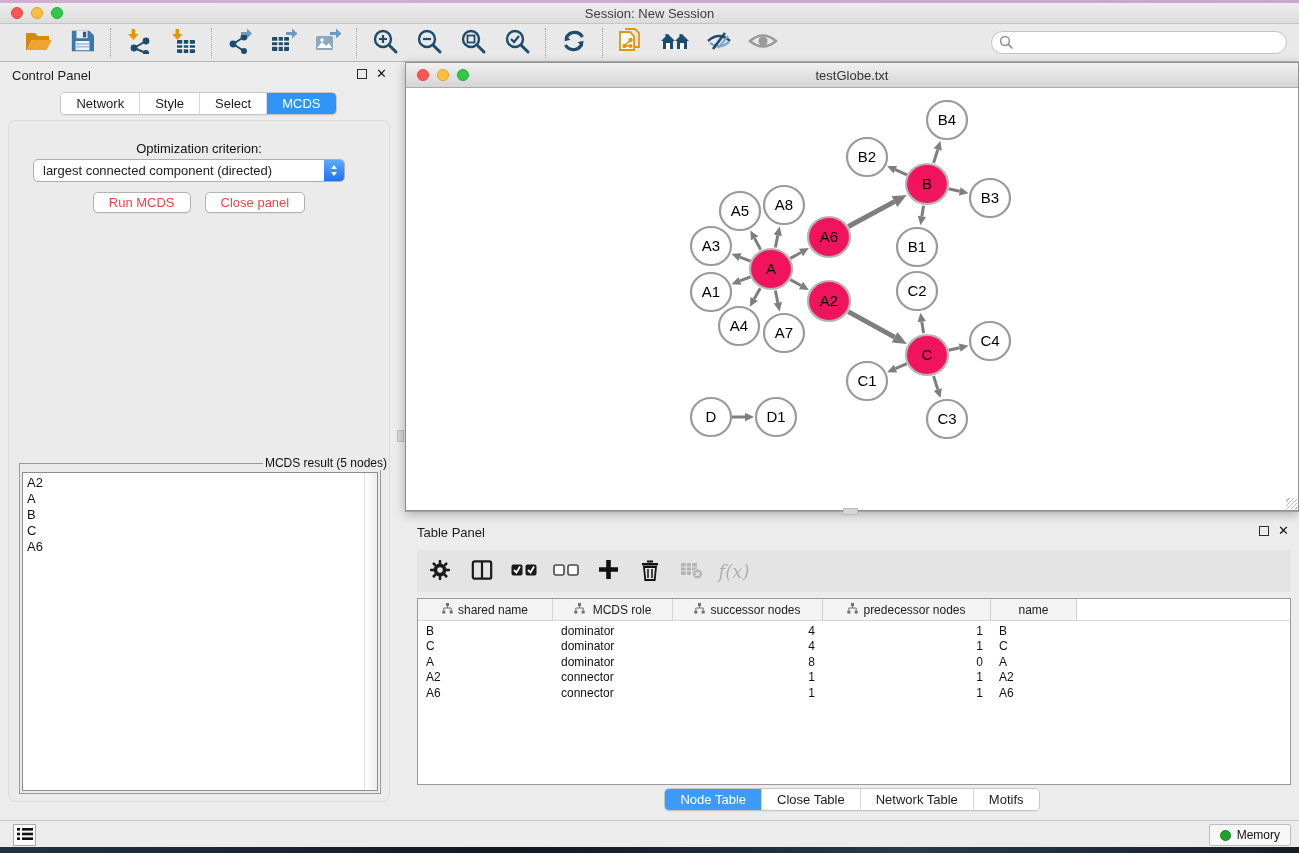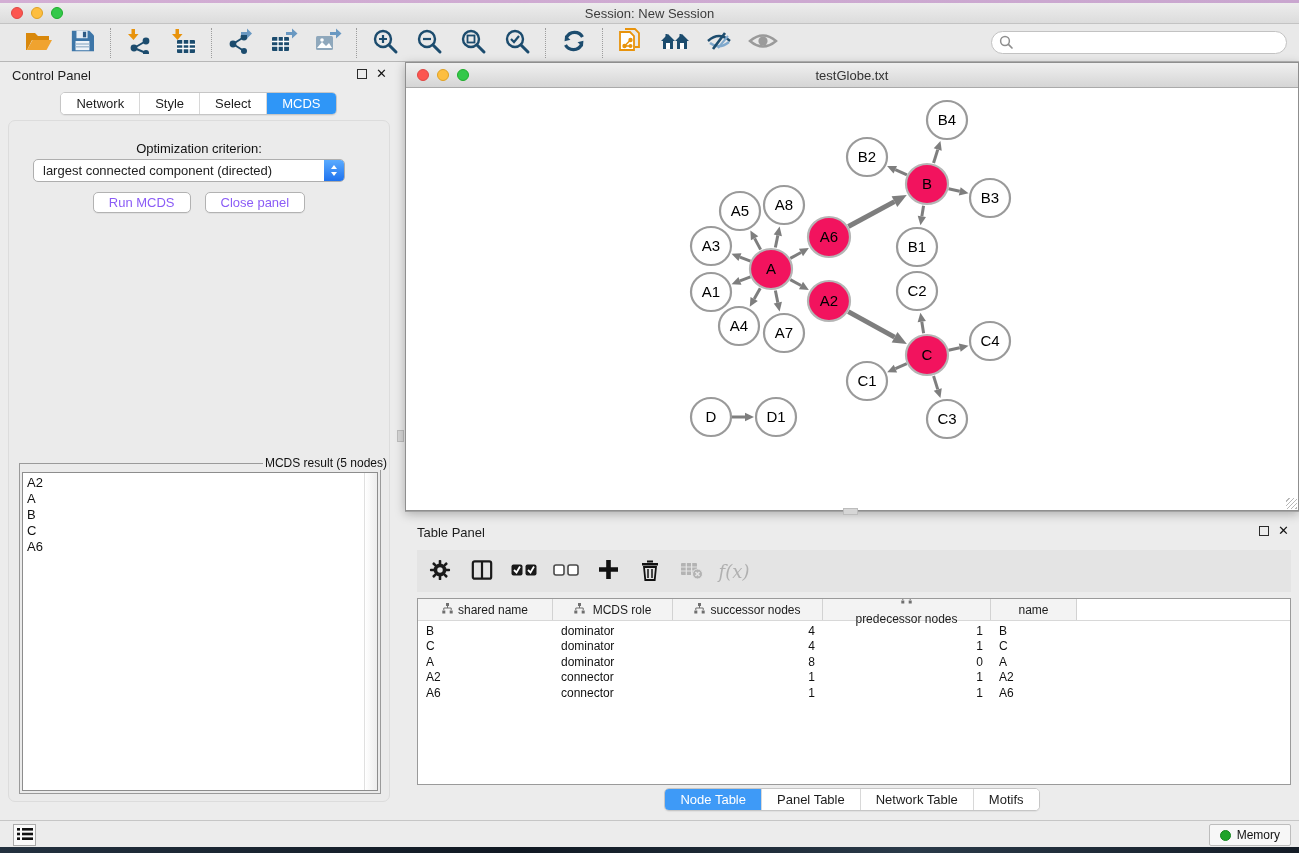--- a/index.html
+++ b/index.html
@@ -63,21 +63,21 @@
   .dropdown-text { flex:1; padding:0 9px; font-size:13px; white-space:nowrap; overflow:hidden; }
   .dropdown-stepper { width:20px; height:21px; border-radius:0 4px 4px 0;
                       background:linear-gradient(#5aabff,#1f72ee); display:flex; flex-direction:column;
                       align-items:center; justify-content:center; }
   .chev-up { width:0; height:0; border-left:3.5px solid transparent; border-right:3.5px solid transparent;
              border-bottom:4px solid #fff; margin-bottom:3px; }
   .chev-down { width:0; height:0; border-left:3.5px solid transparent; border-right:3.5px solid transparent;
                border-top:4px solid #fff; }
   .btn-row { position:absolute; left:0; right:0; top:71px; display:flex; justify-content:center; gap:14px; }
   .mac-btn { background:#fff; border:1px solid #b2b2b2; border-radius:5px; padding:2px 15px;
-             font-size:13px; color:#8b5cf6; box-shadow:0 1px 0 rgba(0,0,0,.05); }
+             font-size:13px; color:#ef4444; box-shadow:0 1px 0 rgba(0,0,0,.05); }
 
   .result-fieldset { position:absolute; left:10px; right:8px; top:335px; bottom:7px;
                      border:1px solid #9a9a9a; padding:2px; }
   .result-fieldset legend { font-size:12px; color:#111; padding:0 2px; margin-left:11px;text-align:right; }
   .result-list { position:relative; background:#fff; border:1px solid #8d8d8d; height:100%;
                  overflow:hidden; font-size:13px; padding:2px 0 0 4px; }
   .result-item { line-height:16px; color:#111; }
   .result-scroll { position:absolute; right:0; top:0; bottom:0; width:13px;
                    background:linear-gradient(90deg,#ffffff,#ededed); border-left:1px solid #e0e0e0; }
 
@@ -580,21 +580,21 @@
             </div>
             <div class="tbl-hcell" style="width: 150px;">
               <span><svg width="11" height="11" viewBox="0 0 11 11">
                   <rect x="4" y="0" width="3" height="3" fill="#6f6f6f"></rect>
                   <path d="M5.5 3 v2 M1.8 5 h7.4 M1.8 5 v2 M9.2 5 v2" stroke="#6f6f6f" stroke-width="1" fill="none"></path>
                   <rect x="0.3" y="7.5" width="3" height="3" fill="#6f6f6f"></rect>
                   <rect x="7.7" y="7.5" width="3" height="3" fill="#6f6f6f"></rect>
                 </svg></span>
               <span>successor nodes</span>
             </div>
-            <div class="tbl-hcell" style="width: 168px; flex-direction: column;">
+            <div class="tbl-hcell" style="width: 168px;">
               <span><svg width="11" height="11" viewBox="0 0 11 11">
                   <rect x="4" y="0" width="3" height="3" fill="#6f6f6f"></rect>
                   <path d="M5.5 3 v2 M1.8 5 h7.4 M1.8 5 v2 M9.2 5 v2" stroke="#6f6f6f" stroke-width="1" fill="none"></path>
                   <rect x="0.3" y="7.5" width="3" height="3" fill="#6f6f6f"></rect>
                   <rect x="7.7" y="7.5" width="3" height="3" fill="#6f6f6f"></rect>
                 </svg></span>
               <span>predecessor nodes</span>
             </div>
             <div class="tbl-hcell" style="width: 86px;">
               <span>name</span>
@@ -635,21 +635,21 @@
               <div class="tbl-cell" style="width: 150px; text-align: right;">1</div>
               <div class="tbl-cell" style="width: 168px; text-align: right;">1</div>
               <div class="tbl-cell" style="width: 86px; text-align: left;">A6</div>
             </div>
           </div>
       </div>
 
       <div class="tp-tabs">
         <div class="seg-control" id="tp-tabs">
             <div class="seg selected">Node Table</div>
-            <div class="seg">Panel Table</div>
+            <div class="seg">Close Table</div>
             <div class="seg">Network Table</div>
             <div class="seg">Motifs</div>
           </div>
       </div>
     </div>
   </div>
 
   <div class="statusbar">
     <div class="list-btn">
       <span><svg width="16" height="14" viewBox="0 0 16 14">

